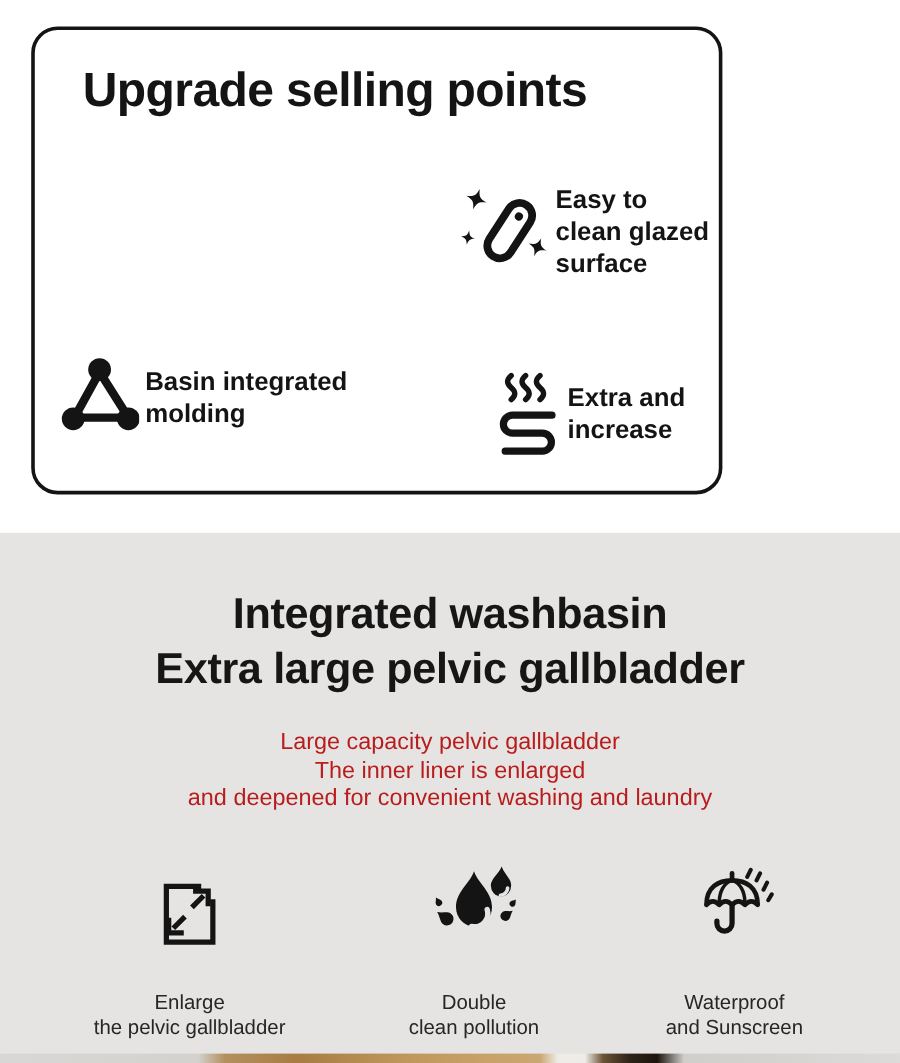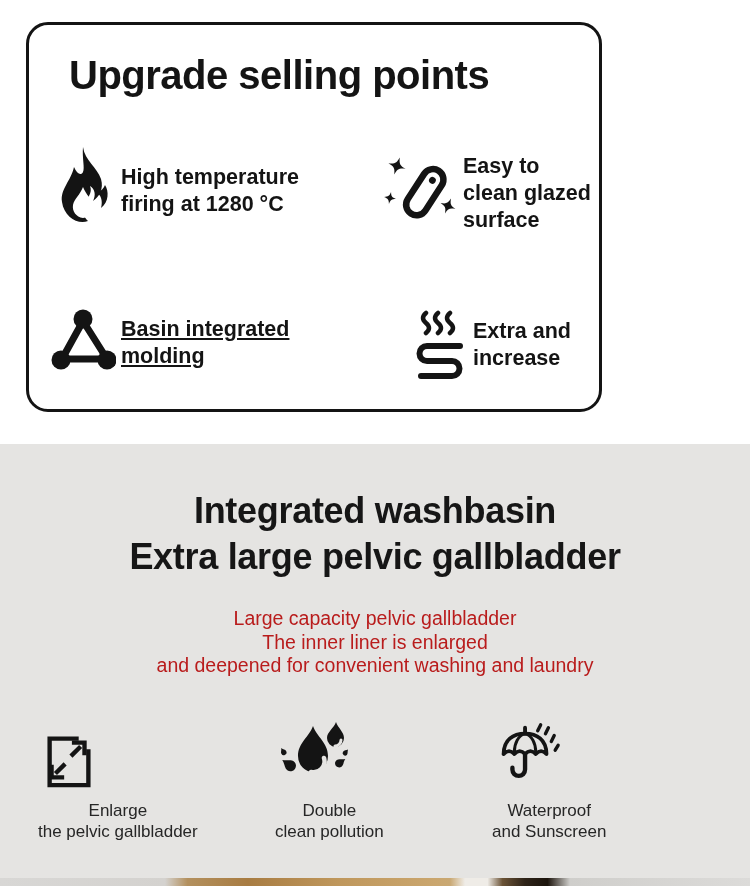--- a/index.html
+++ b/index.html
@@ -27,42 +27,42 @@
   }
   .feature{position:absolute;display:flex;align-items:center;}
   .feature .icon-box{flex:0 0 auto;display:flex;align-items:center;justify-content:center;}
   .feature-text{
     font-size:21.5px;font-weight:700;line-height:27px;white-space:pre-line;color:var(--text);
   }
   .f1{left:16px;top:118px;height:96px;}
   .f1 .icon-box{width:76px;}
   .f2{left:350px;top:124px;height:88px;}
   .f2 .icon-box{width:84px;}
-  .f3{left:16px;top:276px;height:84px;text-decoration:underline;}
+  .f3{left:16px;top:265px;height:84px;}
   .f3 .icon-box{width:76px;}
   .f4{left:372px;top:282px;height:76px;}
   .f4 .icon-box{width:72px;}
 
   
   .section{
     position:absolute;left:0;top:444px;width:750px;height:516px;
     background:var(--section_bg);
   }
   .section-title{
     padding-top:44px;text-align:center;
     font-size:36px;font-weight:800;line-height:46px;letter-spacing:-0.3px;
     white-space:pre-line;color:#161616;
   }
   .section-subtitle{
     margin-top:27px;text-align:center;
     font-size:19.5px;font-weight:400;line-height:23.5px;
     white-space:pre-line;color:#b91c1c;
   }
   .benefits{position:absolute;left:0;top:274px;width:750px;height:140px;}
-  .benefit{position:absolute;width:240px;display:flex;flex-direction:column;align-items:flex-start;}
+  .benefit{position:absolute;width:240px;display:flex;flex-direction:column;align-items:center;gap:25px;}
   .benefit .icon-box{height:74px;display:flex;align-items:flex-end;justify-content:center;}
   .benefit-label{
     margin-top:9px;text-align:center;
     font-size:17px;line-height:20.5px;font-weight:400;
     white-space:pre-line;color:#262626;
   }
   .b1{left:38px;} .b2{left:275px;} .b3{left:492px;}
 
   
   .photo-strip{
@@ -74,31 +74,20 @@
       #6b5336 67%,#2e2318 70%,#1c140c 73%,
       #cfcecb 76%,#dcdbd9 100%);
   }
 </style>
 </head>
 <body>
 
 <div class="card">
   <div class="card-title">Upgrade selling points</div>
 
-  <div class="feature f1">
-    <span class="icon-box">
-      <svg width="62" height="92" viewBox="0 0 62 92">
-        <path class="fill" d="M31 2 C33 16 45 22 49 34 C52 44 47 52 41 56 C44 50 43 44 38 41 C41 48 35 53 32 60 C29 66 32 72 36 76 C26 80 12 72 10 57 C8 44 19 36 22 22 C25 29 29 31 31 27 C33 23 30 13 31 2 Z"></path>
-        <path class="fill" d="M53 40 C57 46 57 57 49 63 C51 56 49 50 45 48 C49 46 52 43 53 40 Z"></path>
-        <path d="M31 73 C24 72 20 66 21 60 C22 54 28 50 31 42 C34 50 40 54 41 60 C42 66 38 72 31 73 Z" fill="#ffffff"></path>
-      </svg>
-    </span>
-    <span class="feature-text">High temperature
-firing at 1280 °C</span>
-  </div>
 
   <div class="feature f2">
     <span class="icon-box">
       <svg width="78" height="80" viewBox="0 0 78 80">
         <g transform="rotate(33 41 41)">
           <rect x="31" y="13" width="21" height="51" rx="10.5" class="stroke" stroke-width="6.5"></rect>
           <circle cx="41.5" cy="24.5" r="3.4" class="fill"></circle>
         </g>
         <path class="fill" transform="translate(15 13) rotate(18)" d="M0 -9 C1.3 -2.7 2.7 -1.3 9 0 C2.7 1.3 1.3 2.7 0 9 C-1.3 2.7 -2.7 1.3 -9 0 C-2.7 -1.3 -1.3 -2.7 0 -9 Z"></path>
         <path class="fill" transform="translate(8 45) rotate(10)" d="M0 -6 C0.9 -1.8 1.8 -0.9 6 0 C1.8 0.9 0.9 1.8 0 6 C-0.9 1.8 -1.8 0.9 -6 0 C-1.8 -0.9 -0.9 -1.8 0 -6 Z"></path>

